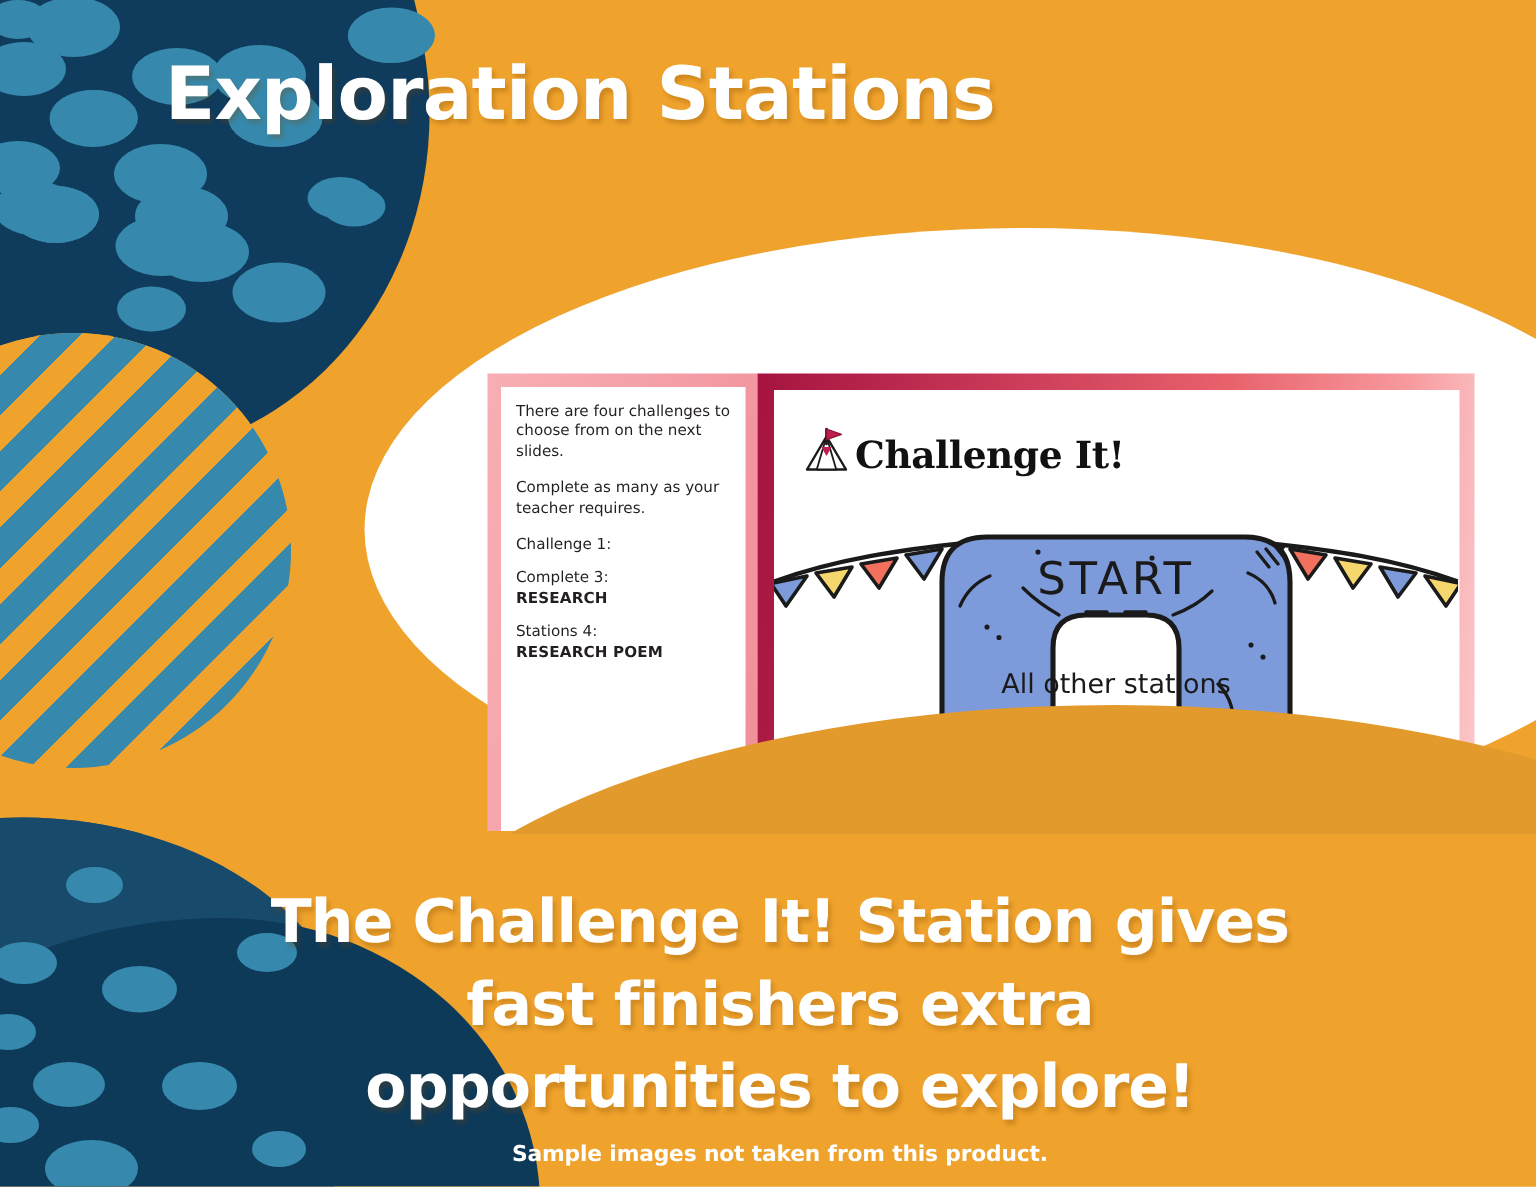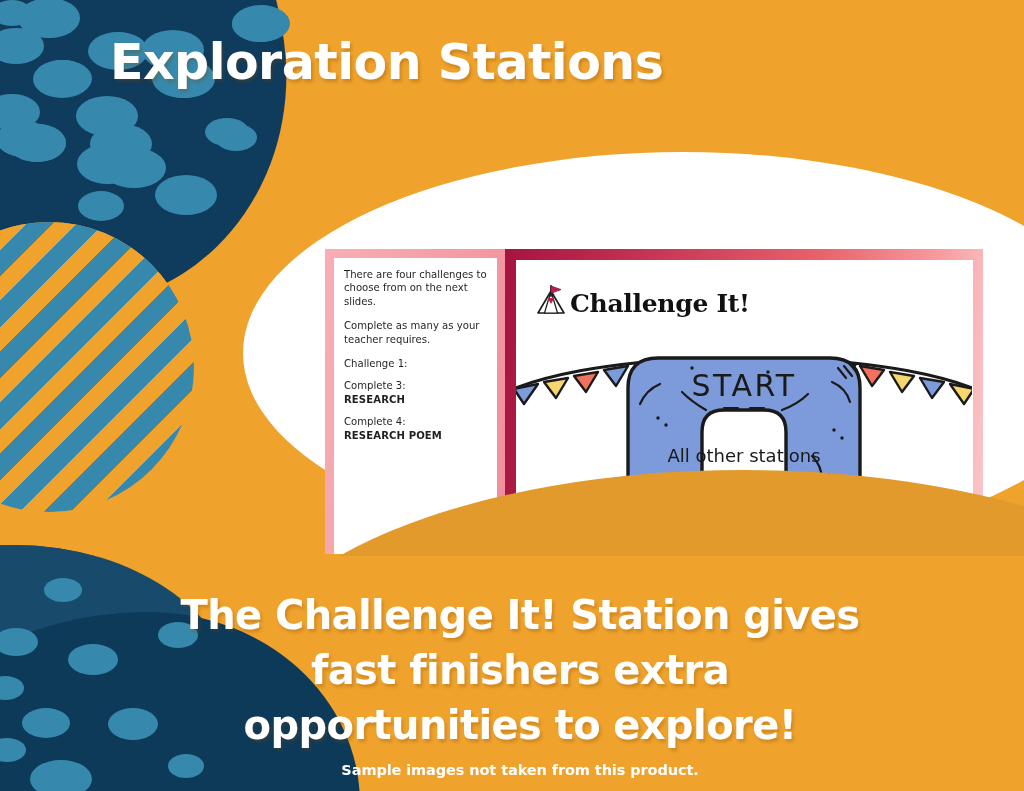--- a/index.html
+++ b/index.html
@@ -282,21 +282,21 @@
         <p>There are four challenges to choose from on the next slides.</p>
         <p>Complete as many as your teacher requires.</p>
         <p class="tight">
           <span class="lbl">Challenge 1:</span>
         </p>
         <p class="tight">
           <span class="lbl">Complete 3:</span>
           <span class="big">RESEARCH</span>
         </p>
         <p class="tight">
-          <span class="lbl">Complete 4:</span>
+          <span class="lbl">Stations 4:</span>
           <span class="big">RESEARCH POEM</span>
         </p>
       </div>
     </div>
 
     <div id="slide-right">
       <div class="page">
 
         <div class="title-row">
           <svg width="36" height="36" viewBox="0 0 36 36">

